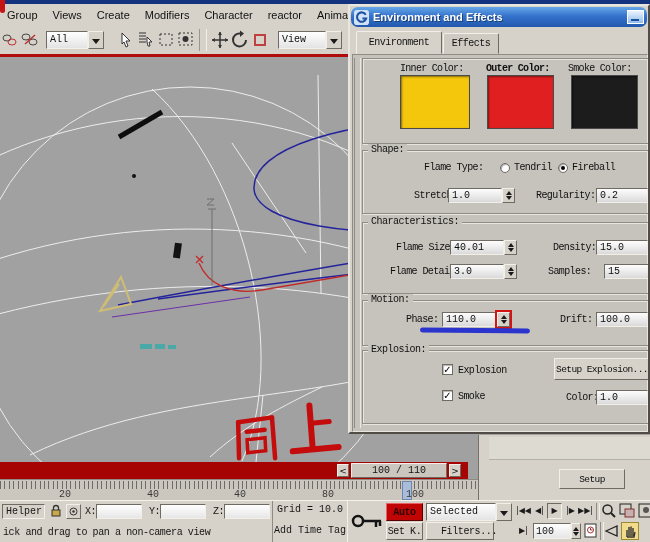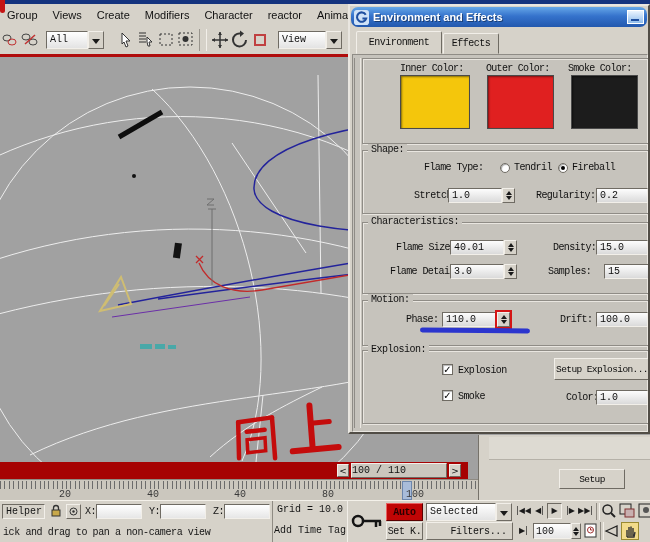--- a/index.html
+++ b/index.html
@@ -23,21 +23,21 @@
   
   .viewport{left:0;top:57px;width:500px;height:405px;background:#A1A1A1;}
   .red-top-line{left:0;top:54px;width:348px;height:3px;background:#B00C0C;}
   .red-corner{left:0;top:0;width:5px;height:13px;background:#C41414;border-radius:0 0 3px 3px;}
   
   .timeband{left:0;top:462px;width:468px;height:17px;background:#A60303;}
   .ts-btn{top:464px;width:12px;height:13px;background:#D6D2C9;border:1px solid;border-color:#F2EFE9 #6F6B63 #6F6B63 #F2EFE9;
           font:9px "DejaVu Sans",sans-serif;color:#111;text-align:center;line-height:12px;box-sizing:border-box;}
   .ts-handle{left:351px;top:463px;width:96px;height:15px;background:#CBC7BE;border:1px solid;
              border-color:#F2EFE9 #6F6B63 #6F6B63 #F2EFE9;font:10px "Liberation Mono",monospace;color:#111;
-             line-height:14px;box-sizing:border-box;}
+             text-align:center;line-height:14px;box-sizing:border-box;}
   .trackbar{left:0;top:479px;width:478px;height:21px;background:#CBC7BE;border-top:1px solid #8f8b83;text-decoration:underline;}
   .trackbar .ticks{position:absolute;left:0;top:1px;width:100%;height:8px;
         background:repeating-linear-gradient(90deg,#6b6b6b 0 1px,transparent 1px 4.4px);}
   .tick-lbl{position:absolute;top:9px;width:24px;text-align:center;font:10px "Liberation Mono",monospace;color:#3a3a3a;}
   .frame-marker{position:absolute;left:402px;top:1px;width:10px;height:19px;background:#A9BCD9;border:1px solid #6C86AC;box-sizing:border-box;}
   
   .statusbar{left:0;top:500px;width:650px;height:42px;background:#D6D2C9;border-top:1px solid #f4f1ea;}
   .st{position:absolute;font:10px "Liberation Mono",monospace;letter-spacing:-0.4px;color:#151515;white-space:nowrap;}
   .sunkbox{position:absolute;background:#D6D2C9;border:1px solid;border-color:#6F6B63 #F2EFE9 #F2EFE9 #6F6B63;
            font:10px "Liberation Mono",monospace;color:#151515;box-sizing:border-box;padding:1px 3px;}
@@ -345,21 +345,21 @@
     <span class="abs" style="left:638px;top:2px;">
       <svg width="16" height="16">
           <rect x="1" y="1" width="14" height="13" fill="none" stroke="#222"></rect>
           <circle cx="8" cy="7" r="3" fill="#555"></circle>
         </svg>
     </span>
 
     <span class="st" style="left:3px;top:26px;">ick and drag to pan a non-camera view</span>
     <div class="flatbox" style="left:272px;top:21px;width:76px;height:21px;">Add Time Tag</div>
     <div class="pushbtn" style="left:386px;top:21px;width:37px;height:18px;">Set K.</div>
-    <div class="pushbtn" style="left:426px;top:21px;width:87px;height:18px;padding-left:18px;">Filters...</div>
+    <div class="pushbtn" style="left:426px;top:21px;width:68px;height:18px;padding-left:18px;">Filters...</div>
     <span class="pbbtn" style="left:516px;top:22px;">▶|</span>
     <input class="wfld" style="left: 533px; top: 22px; width: 38px; height: 16px;" value="100">
     <span class="abs spin" style="left:571px;top:22px;width:10px;height:16px;position:absolute;">
         <i class="u"></i>
         <i class="d"></i>
       </span>
     <span class="abs" style="left:584px;top:22px;">
       <svg width="14" height="16">
           <rect x="1" y="1" width="11" height="13" fill="#fff" stroke="#333"></rect>
           <circle cx="6.5" cy="7" r="3" fill="none" stroke="#a03030"></circle>
@@ -391,21 +391,21 @@
     </div>
 
     <div class="tab" style="left:6px;top:25px;width:86px;height:23px;line-height:22px;z-index:2;">Environment</div>
     <div class="tab" style="left:93px;top:27px;width:56px;height:21px;line-height:20px;background:#CFCBC2;">Effects</div>
 
     <div class="dcontent"></div>
     <div class="rollstrip"></div>
 
     <div class="grp" style="left:12px;top:52px;width:292px;height:84px;"></div>
     <span class="swlbl" style="left:50px;top:57px;">Inner Color:</span>
-    <span class="swlbl" style="left:136px;top:57px;">Outer Color:</span>
+    <span class="swlbl" style="left:136px;top:57px;font-weight:bold;">Outer Color:</span>
     <span class="swlbl" style="left:218px;top:57px;">Smoke Color:</span>
     <div class="swatch" style="left: 50px; top: 69px; width: 70px; background: rgb(244, 198, 12);"></div>
     <div class="swatch" style="left: 137px; top: 69px; width: 67px; background: rgb(224, 32, 32);"></div>
     <div class="swatch" style="left: 221px; top: 69px; width: 67px; background: rgb(28, 28, 28);"></div>
 
     <div class="grp" style="left:12px;top:144px;width:292px;height:62px;">
       <span class="legend">Shape:</span>
     </div>
     <span class="dlbl" style="left:74px;top:156px;">Flame Type:</span>
     <span class="radio" style="left:150px;top:157px;"></span>

